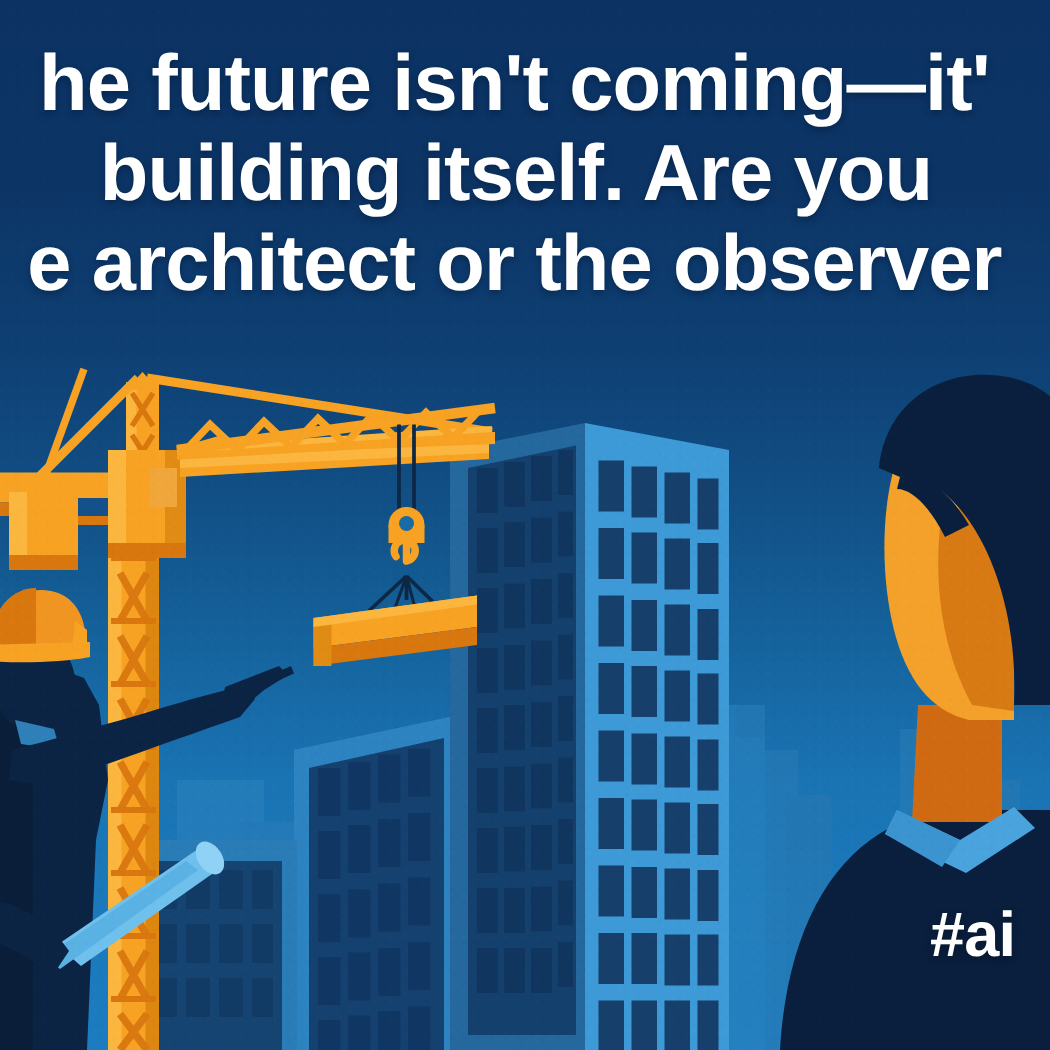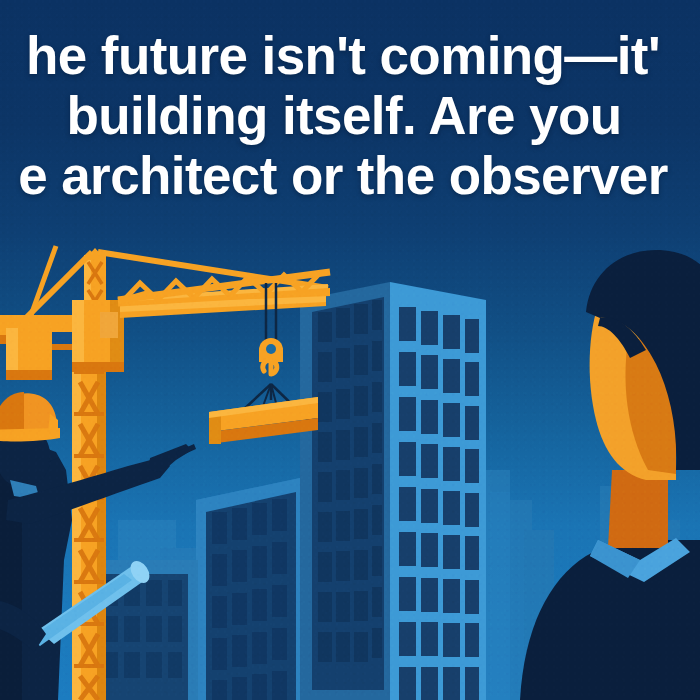--- a/index.html
+++ b/index.html
@@ -418,14 +418,15 @@
   </svg>
 
   <div class="grain"></div>
 
   <div class="headline">
     <span class="hl-line hl-1">he future isn't coming—it'</span>
     <span class="hl-line hl-2">building itself. Are you</span>
     <span class="hl-line hl-3">e architect or the observer</span>
   </div>
 
+  <div class="hashtag">#ai</div>
 
 </div>
 
 </body></html>

